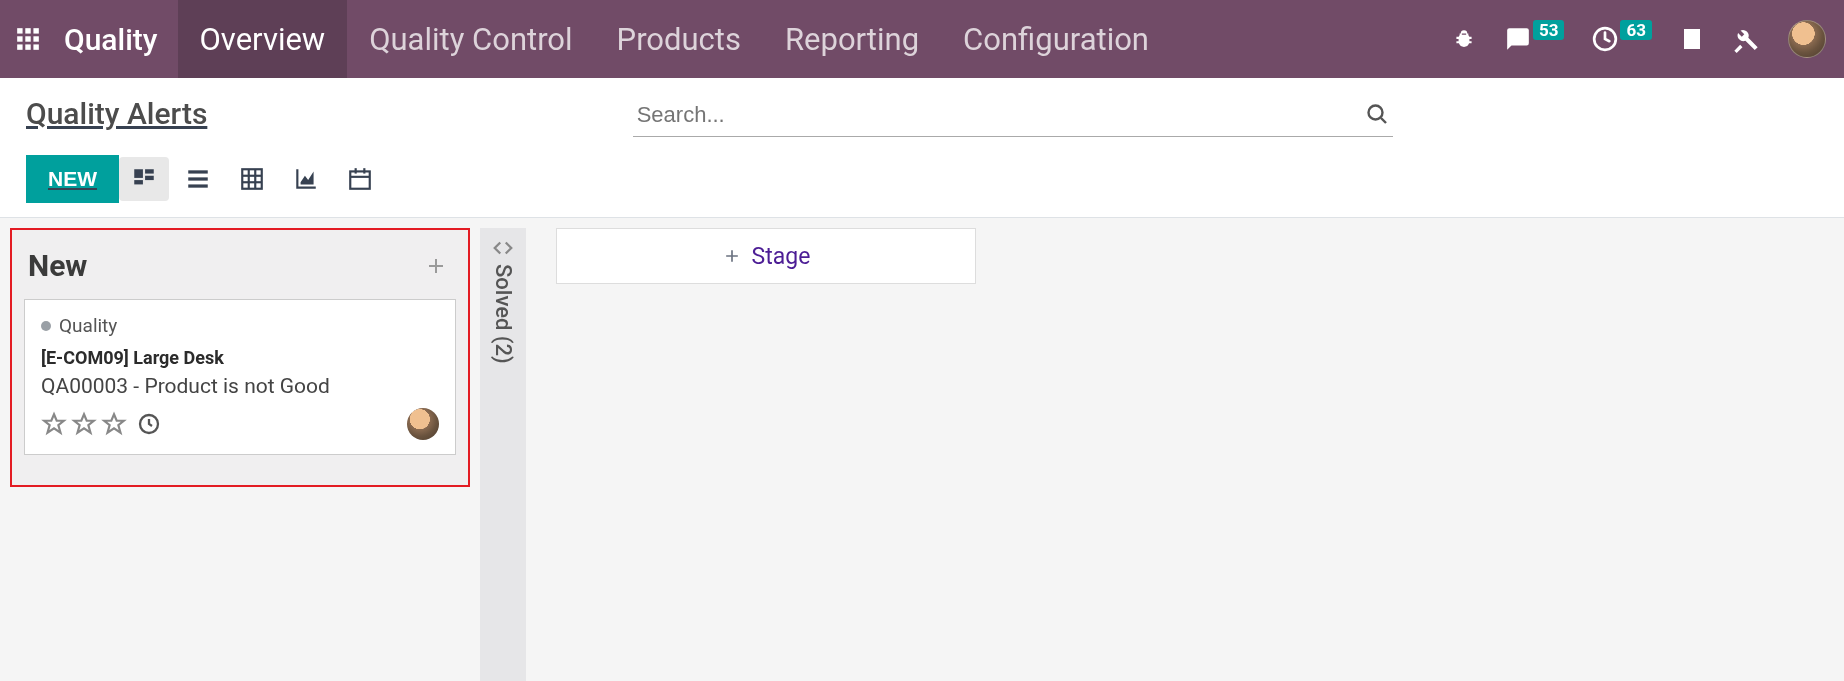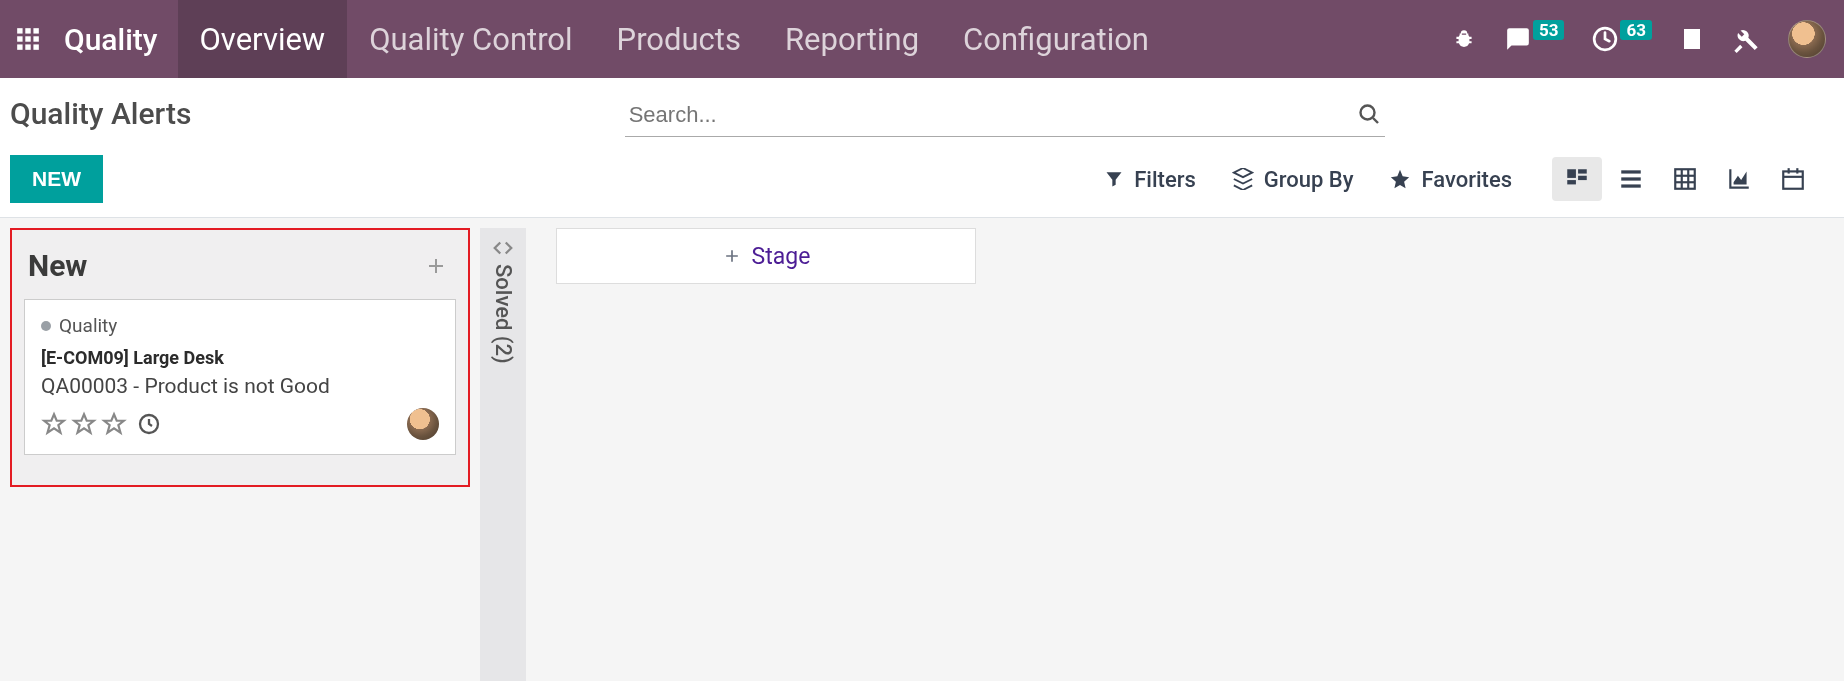--- a/index.html
+++ b/index.html
@@ -12,21 +12,21 @@
   .menu { display:flex; height:100%; }
   .menu-item { display:flex; align-items:center; padding: 0 22px; font-size: 31px; cursor:pointer; color: #ddd3da;}
   .menu-item.active { background: #5e3f56; color:#fff; }
   .nav-spacer { flex:1; }
   .nav-icons { display:flex; align-items:center; gap: 28px; padding-right: 18px; }
   .nav-icon { position:relative; display:flex; align-items:center; cursor:pointer;}
   .badge { background:#00A09D; color:#fff; font-size:17px; font-weight:700; padding: 0 6px; border-radius:3px; margin-left:2px; position:relative; top:-9px;}
   .avatar { width:38px; height:38px; border-radius:50%; background: radial-gradient(circle at 40% 35%, #f0c090 35%, #8a6a50 36%, #6a533e 60%, #4a3a2c 100%); border:1px solid rgba(255,255,255,.3);}
   
   
-  .control-panel { background:#fff; border-bottom:1px solid #dee2e6; padding: 18px 26px 14px 10px; }
+  .control-panel { background:#fff; border-bottom:1px solid #dee2e6; padding: 18px 26px 14px 26px; text-decoration: underline; }
   .cp-row1 { display:flex; align-items:flex-start; }
   .breadcrumb { font-size: 30px; color:#4c4c4c; font-weight:500;}
   .cp-search-wrap { flex:1; display:flex; justify-content:center;}
   .search-container { width: 760px; position:relative; border-bottom:1px solid #aaa; }
   .search-input { width:100%; border:none; outline:none; font-size:22px; padding: 6px 36px 8px 4px; background:transparent; color:#666;}
   .search-icon { position:absolute; right:4px; top:6px; color:#666;}
   
   .cp-row2 { display:flex; align-items:center; margin-top:18px; }
   .btn-new { background:#00A09D; color:#fff; border:none; font-size:21px; font-weight:700; padding: 12px 22px; cursor:pointer;}
   .cp-mid { display:flex; gap:36px; margin-left:auto; margin-right:40px;}
@@ -131,40 +131,20 @@
           <svg width="24" height="24" viewBox="0 0 24 24" fill="none" stroke="#555" stroke-width="2.4">
               <circle cx="10.5" cy="10.5" r="7"></circle>
               <line x1="21" y1="21" x2="16" y2="16"></line>
             </svg>
         </span>
       </div>
     </div>
   </div>
   <div class="cp-row2">
     <button class="btn-new">NEW</button>
-    <div class="cp-mid">
-      <div class="cp-filter">
-        <svg width="20" height="20" viewBox="0 0 24 24" fill="#374151">
-            <path d="M3 4h18l-7 9v6l-4 2v-8z"></path>
-          </svg>
-        <span>Filters</span>
-      </div>
-      <div class="cp-filter">
-        <svg width="22" height="22" viewBox="0 0 24 24" fill="#374151">
-            <path d="M2 5l10 5 10-5-10-5zM2 12l10 5 10-5M2 19l10 5 10-5" fill="none" stroke="#374151" stroke-width="2"></path>
-          </svg>
-        <span>Group By</span>
-      </div>
-      <div class="cp-filter">
-        <svg width="22" height="22" viewBox="0 0 24 24" fill="#374151">
-            <path d="M12 2l2.9 6.9L22 10l-5.5 5 1.6 7L12 18.5 5.9 22l1.6-7L2 10l7.1-1.1z"></path>
-          </svg>
-        <span>Favorites</span>
-      </div>
-    </div>
     <div class="cp-views">
       <div class="view-btn active">
         <svg width="26" height="26" viewBox="0 0 24 24" fill="#374151">
             <rect x="3" y="3" width="8" height="8"></rect>
             <rect x="13" y="3" width="8" height="4"></rect>
             <rect x="13" y="9" width="8" height="4"></rect>
             <rect x="3" y="13" width="8" height="4"></rect>
           </svg>
       </div>
       <div class="view-btn">

